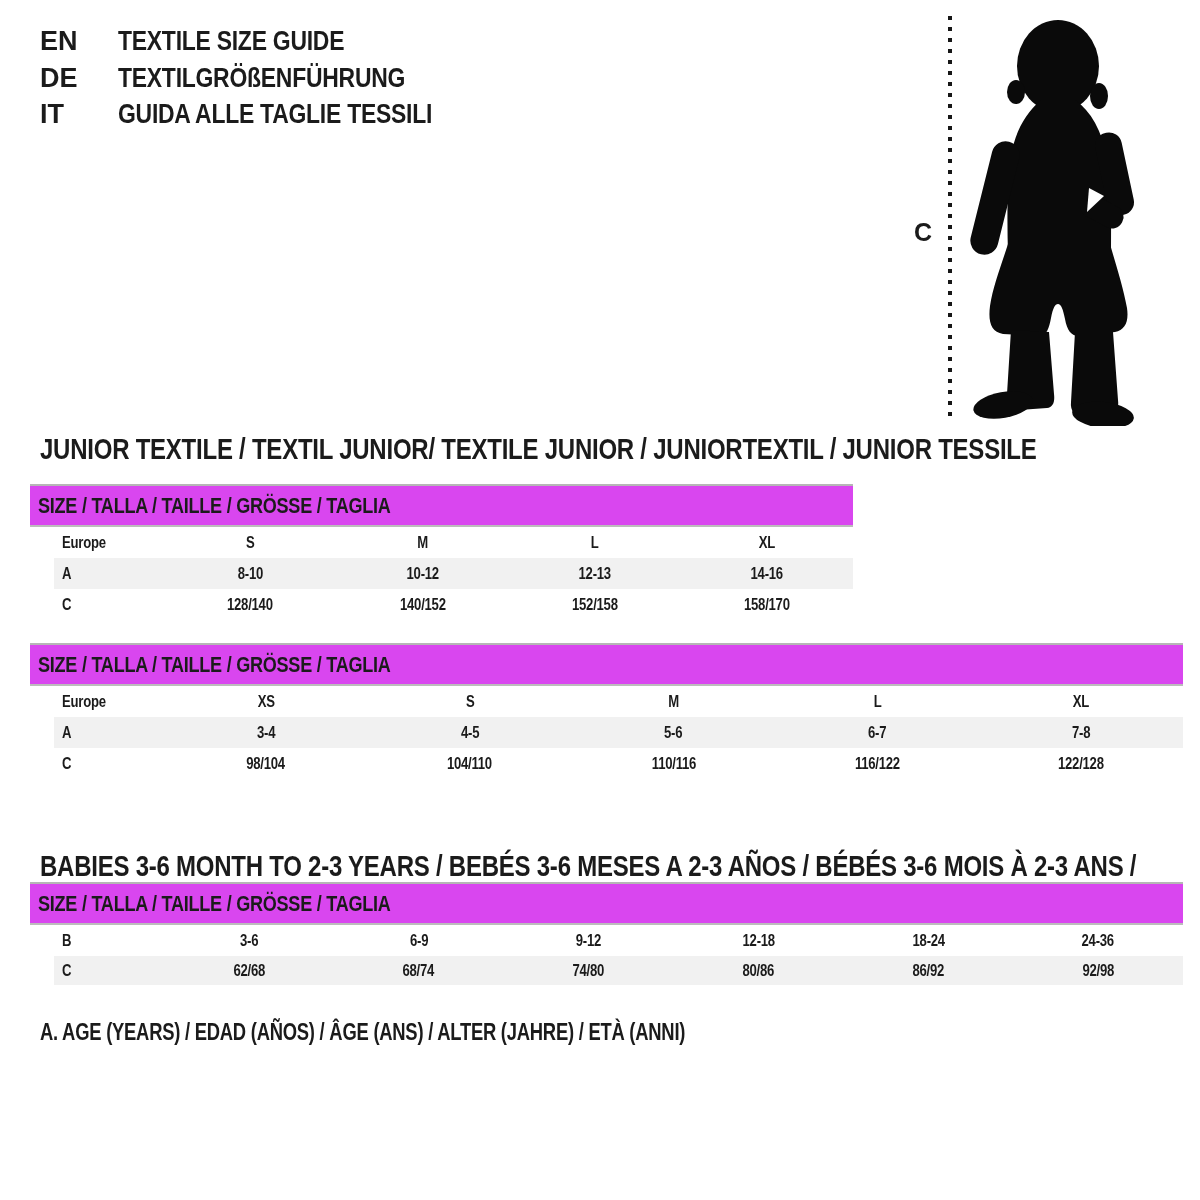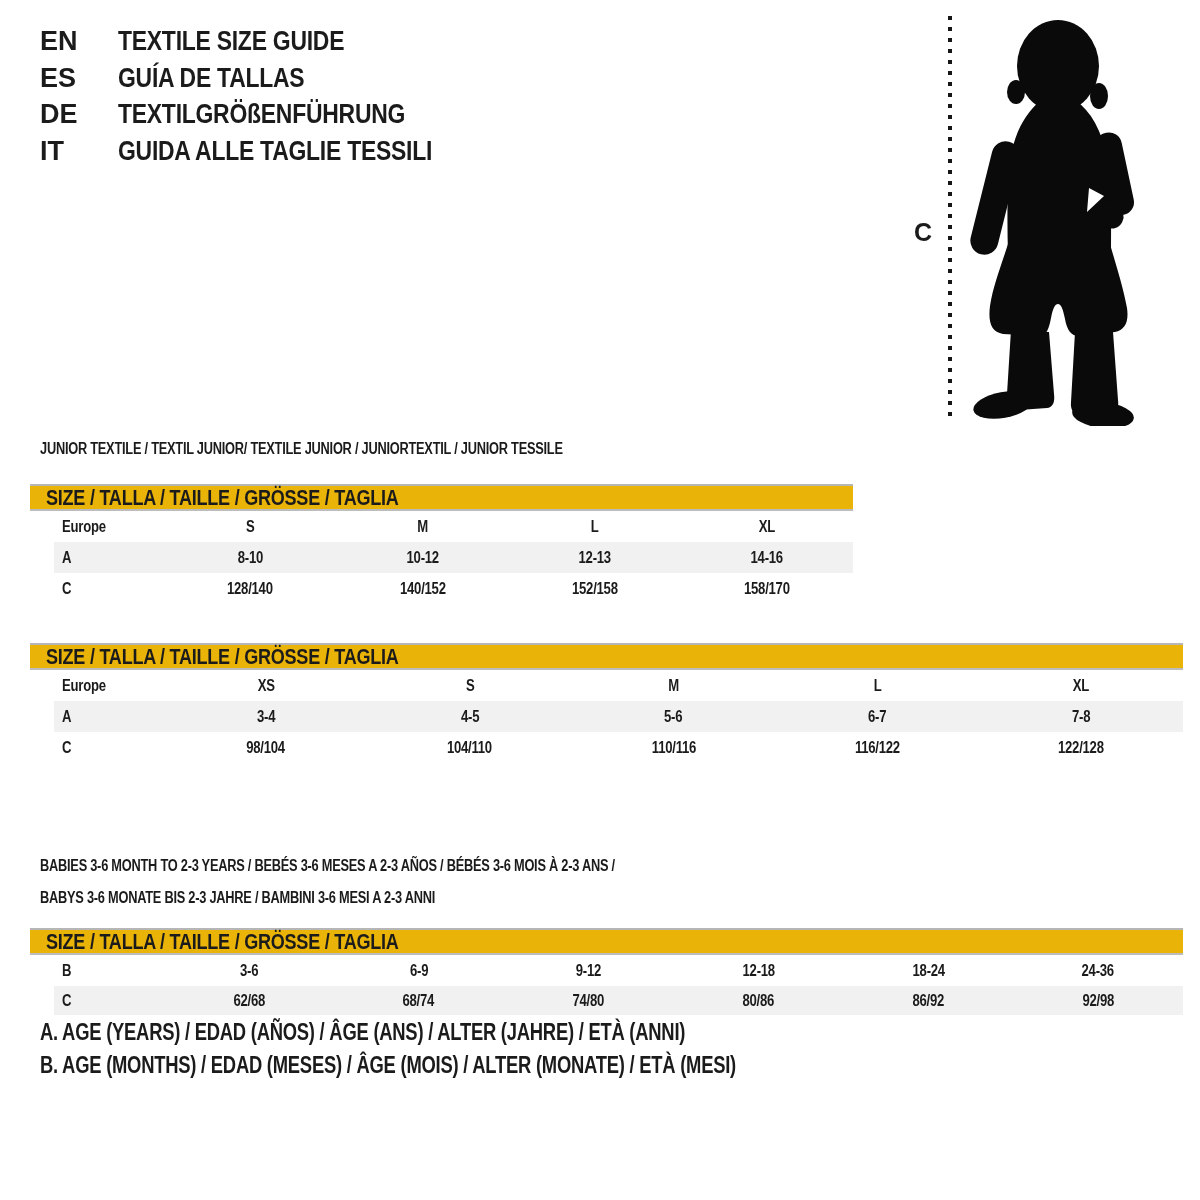--- a/index.html
+++ b/index.html
@@ -25,50 +25,46 @@
     position:absolute; left:948px; top:16px; width:4px; height:400px;
     background:repeating-linear-gradient(180deg, #161616 0 4.5px, transparent 4.5px 11px);
   }
   .measure-label { position:absolute; left:914px; top:218px; font-size:25px; font-weight:700; }
 
   
   .section { position:absolute; left:30px; }
   #sec-junior   { top:437px; width:823px; }
   #sec-children { top:643px; width:1153px; }
   #sec-babies   { top:850px; width:1153px; }
-  .sec-title { margin-left:10px; font-size:16px; font-weight:700; height:23px; line-height:23px; }
+  .sec-title { margin-left:10px; font-size:30px; font-weight:700; height:23px; line-height:23px; }
   .sec-title.two-line { height:32px; line-height:32px; }
   .sub { font-size:0.62em; vertical-align:-0.22em; }
   .gap24 { margin-bottom:24px; } .gap31 { margin-bottom:31px; } .gap14 { margin-bottom:14px; }
   .size-bar {
-    height:27px; background:#eab308;
+    height:43px; background:#d946ef;
     box-shadow: inset 0 2px 0 #b6b6b6, inset 0 -2px 0 #bcbcbc;
-    display:flex; align-items:center; padding-left:16px; box-sizing:border-box;
+    display:flex; align-items:center; padding-left:8px; box-sizing:border-box;
     font-size:22px; font-weight:700;
   }
   .t-row { display:flex; height:31px; align-items:center; font-size:16px; font-weight:700;margin-left:24px; }
   .t-row.shaded { background:#f1f1f1; }
   .cell { flex:1; display:flex; justify-content:center; align-items:center; overflow:visible; }
   .cell.label { flex:0 0 110px; justify-content:flex-start; padding-left:8px; box-sizing:border-box; }
 
   
   .legend { position:absolute; left:40px; top:1016px; }
   .legend-line { height:33px; line-height:33px; font-size:23px; font-weight:700; }
 </style>
 </head>
 <body>
 
 <div class="lang-list">
   <div class="lang-row">
     <span class="lang-code">EN</span>
     <span class="cond sx85">TEXTILE SIZE GUIDE</span>
-  </div>
-  <div class="lang-row">
-    <span class="lang-code">ES</span>
-    <span class="cond sx85">GUÍA DE TALLAS</span>
   </div>
   <div class="lang-row">
     <span class="lang-code">DE</span>
     <span class="cond sx85">TEXTILGRÖßENFÜHRUNG</span>
   </div>
   <div class="lang-row">
     <span class="lang-code">IT</span>
     <span class="cond sx85">GUIDA ALLE TAGLIE TESSILI</span>
   </div>
 </div>
@@ -214,23 +210,20 @@
     <div class="cell">
         <span class="cond sx82">122/128</span>
       </div>
   </div>
 </div>
 
 <div class="section" id="sec-babies">
   <div class="sec-title two-line">
     <span class="cond sx80">BABIES 3-6 MONTH TO 2-3 YEARS / BEBÉS 3-6 MESES A 2-3 AÑOS / BÉBÉS 3-6 MOIS À 2-3 ANS /</span>
   </div>
-  <div class="sec-title two-line gap14">
-    <span class="cond sx80">BABYS 3-6 MONATE BIS 2-3 JAHRE / BAMBINI 3-6 MESI A 2-3 ANNI</span>
-  </div>
   <div class="size-bar">
     <span class="cond sx82">SIZE / TALLA / TAILLE / GRÖSSE / TAGLIA</span>
   </div>
   <div class="t-row">
     <div class="cell label">
         <span class="cond sx82">B</span>
       </div>
     <div class="cell">
         <span class="cond sx82">3-6</span>
       </div>
@@ -270,14 +263,13 @@
         <span class="cond sx82">86/92</span>
       </div>
     <div class="cell">
         <span class="cond sx82">92/98</span>
       </div>
   </div>
 </div>
 
 <div class="legend">
   <div class="legend-line"><span class="cond sx80">A. AGE (YEARS) / EDAD (AÑOS) / ÂGE (ANS) / ALTER (JAHRE) / ETÀ (ANNI)</span></div>
-  <div class="legend-line"><span class="cond sx80">B. AGE (MONTHS) / EDAD (MESES) / ÂGE (MOIS) / ALTER (MONATE) / ETÀ (MESI)</span></div>
 </div>
 
 </body></html>

